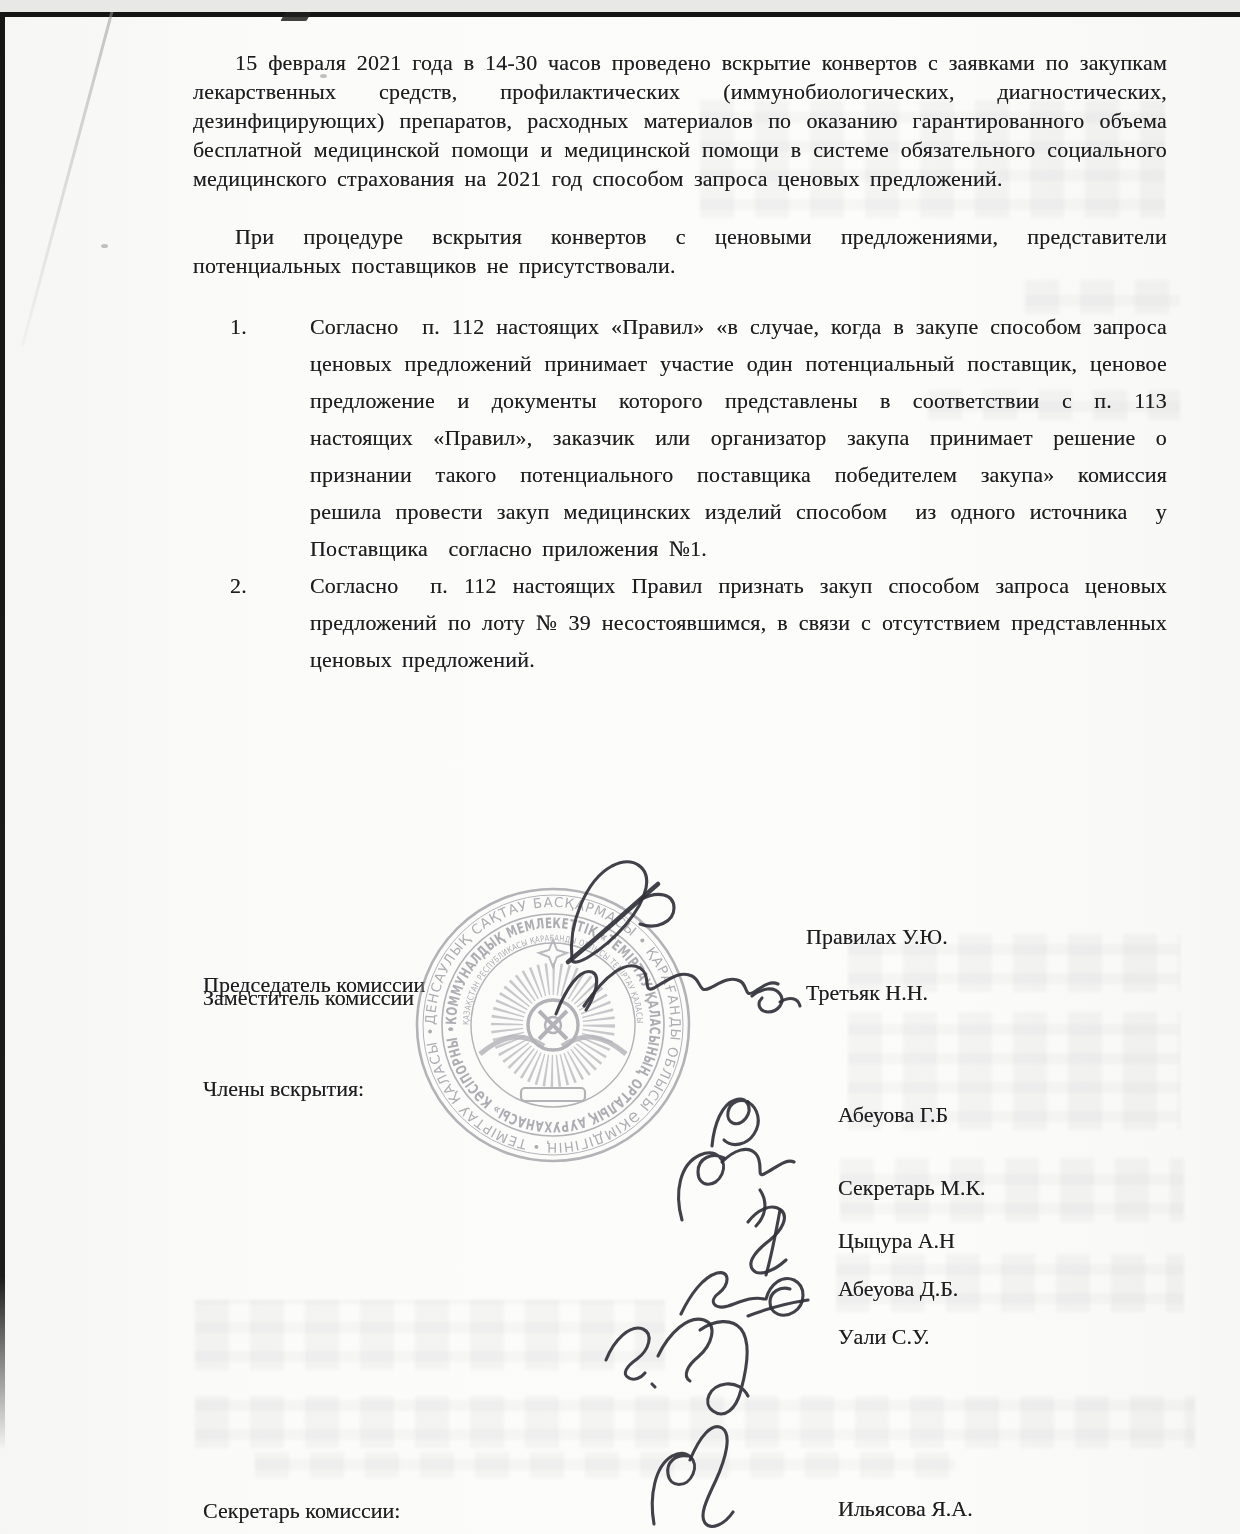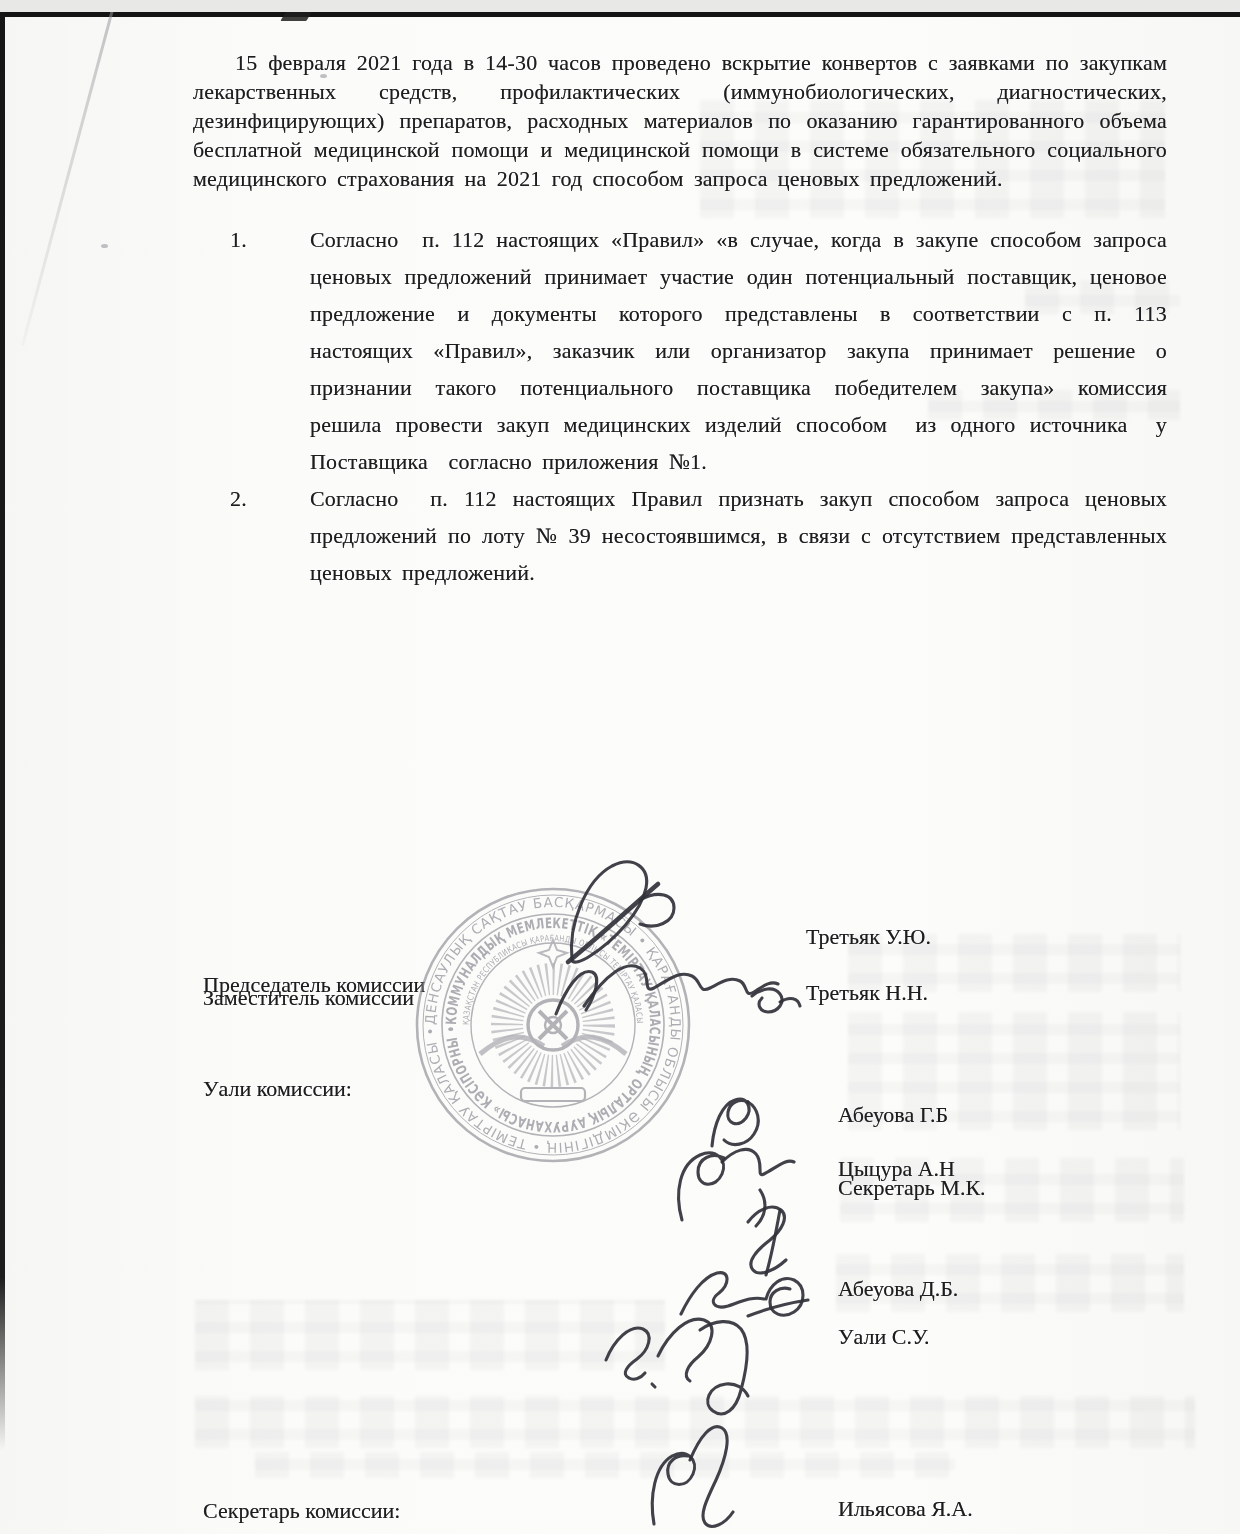--- a/index.html
+++ b/index.html
@@ -66,42 +66,43 @@
   <div class="ghost" style="left:848px;top:922px;width:332px;height:58px"></div>
   <div class="ghost" style="left:848px;top:1000px;width:332px;height:118px"></div>
   <div class="ghost" style="left:840px;top:1146px;width:344px;height:64px"></div>
   <div class="ghost" style="left:836px;top:1242px;width:348px;height:58px"></div>
   <div class="ghost" style="left:195px;top:1288px;width:470px;height:70px"></div>
   <div class="ghost" style="left:195px;top:1384px;width:1000px;height:52px"></div>
   <div class="ghost" style="left:255px;top:1440px;width:700px;height:26px"></div>
 
   <div class="body-text">
     <p class="para">15 февраля 2021 года в 14-30 часов проведено вскрытие конвертов с заявками по закупкам лекарственных средств, профилактических (иммунобиологических, диагностических, дезинфицирующих) препаратов, расходных материалов по оказанию гарантированного объема бесплатной медицинской помощи и медицинской помощи в системе обязательного социального медицинского страхования на 2021 год способом запроса ценовых предложений.</p>
+    <p class="para">При процедуре вскрытия конвертов с ценовыми предложениями, представители потенциальных поставщиков не присутствовали.</p>
     <ol class="decision-list">
       <li>
         <span class="num">1.</span>
         <span>Согласно &nbsp;п. 112 настоящих «Правил» «в случае, когда в закупе способом запроса ценовых предложений принимает участие один потенциальный поставщик, ценовое предложение и документы которого представлены в соответствии с п. 113 настоящих «Правил», заказчик или организатор закупа принимает решение о признании такого потенциального поставщика победителем закупа» комиссия решила провести закуп медицинских изделий способом &nbsp;из одного источника &nbsp;у Поставщика &nbsp;согласно приложения №1.</span>
       </li>
       <li>
         <span class="num">2.</span>
         <span>Согласно &nbsp;п. 112 настоящих Правил признать закуп способом запроса ценовых предложений по лоту № 39 несостоявшимся, в связи с отсутствием представленных ценовых предложений.</span>
       </li>
     </ol>
   </div>
 
   <span class="sig-label" style="left:203px;top:960px">Председатель комиссии</span>
   <span class="sig-label" style="left:203px;top:973px">Заместитель комиссии</span>
-  <span class="sig-label" style="left:203px;top:1064px">Уали комиссии:</span>
+  <span class="sig-label" style="left:203px;top:1064px">Члены вскрытия:</span>
   <span class="sig-label" style="left:203px;top:1486px">Секретарь комиссии:</span>
 
-  <span class="sig-name" style="left:806px;top:912px">Третьяк У.Ю.</span>
+  <span class="sig-name" style="left:806px;top:912px">Правилах У.Ю.</span>
   <span class="sig-name" style="left:806px;top:968px">Третьяк Н.Н.</span>
   <span class="sig-name" style="left:838px;top:1090px">Абеуова Г.Б</span>
   <span class="sig-name" style="left:838px;top:1163px">Секретарь М.К.</span>
-  <span class="sig-name" style="left:838px;top:1144px">Цыцура А.Н</span>
+  <span class="sig-name" style="left:838px;top:1216px">Цыцура А.Н</span>
   <span class="sig-name" style="left:838px;top:1264px">Абеуова Д.Б.</span>
   <span class="sig-name" style="left:838px;top:1312px">Уали С.У.</span>
   <span class="sig-name" style="left:838px;top:1484px">Ильясова Я.А.</span>
 
   <svg class="overlay" viewBox="0 0 1240 1534">
     <defs>
       <path id="ring-outer" d="M 553 1013 m -118 0 a 118 118 0 1 1 236 0 a 118 118 0 1 1 -236 0"></path>
       <path id="ring-mid" d="M 553 1013 m -97 0 a 97 97 0 1 1 194 0 a 97 97 0 1 1 -194 0"></path>
       <path id="ring-tiny" d="M 553 1013 m -84 0 a 84 84 0 1 1 168 0"></path>
     </defs>

